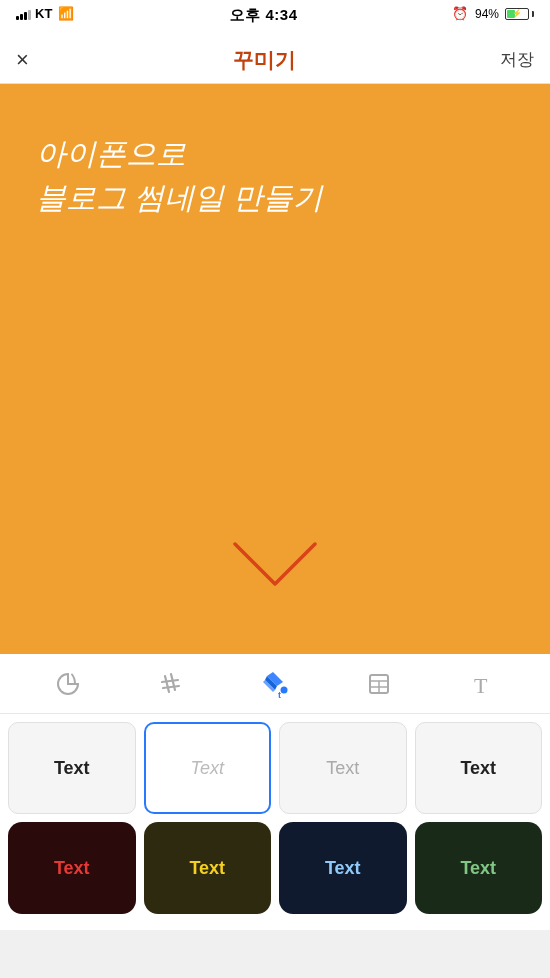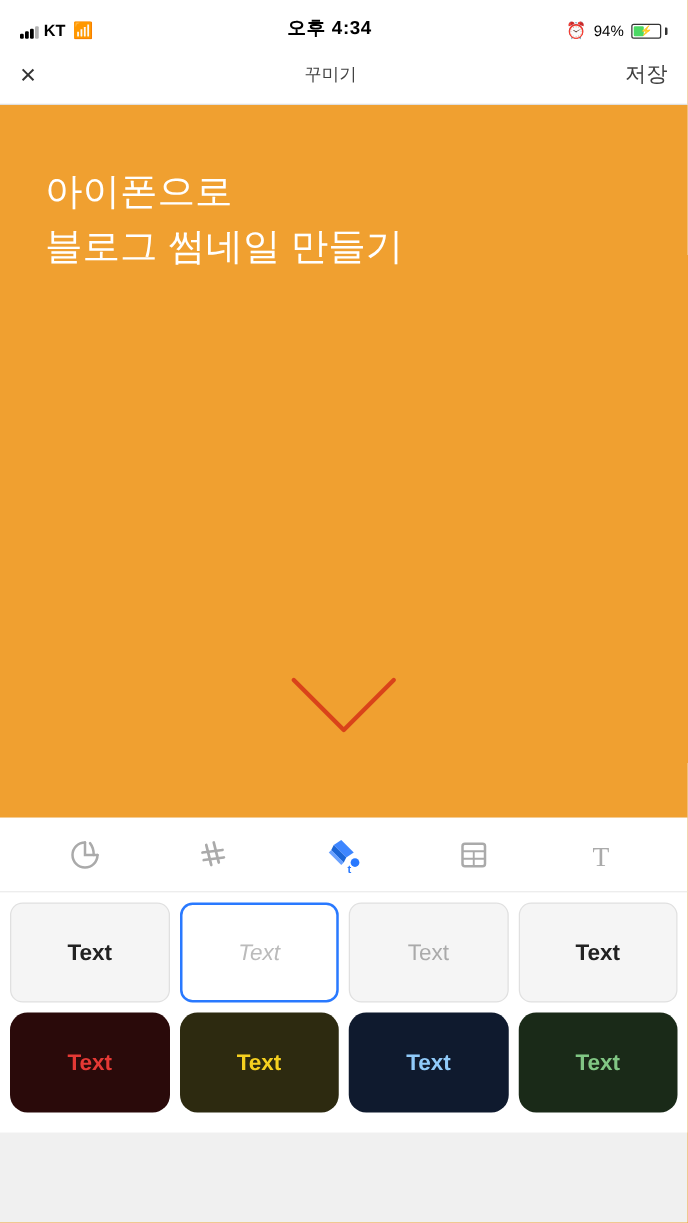--- a/index.html
+++ b/index.html
@@ -9,21 +9,21 @@
       min-height: 978px;
       font-family: -apple-system, BlinkMacSystemFont, 'Helvetica Neue', sans-serif;
       background: #f0f0f0;
       overflow-x: hidden;
     }
 
     
     .status-bar {
       display: flex;
       justify-content: space-between;
-      align-items: flex-end;
+      align-items: flex-start;
       padding: 6px 16px 4px;
       background: #fff;
       height: 36px;
     }
     .status-left {
       display: flex;
       align-items: center;
       gap: 4px;
       font-size: 13px;
       font-weight: 600;
@@ -104,38 +104,39 @@
       border-bottom: 1px solid #e0e0e0;
       height: 48px;
     }
     .nav-close {
       font-size: 22px;
       color: #333;
       cursor: pointer;
       font-weight: 300;
     }
     .nav-title {
-      font-size: 14px;
-      font-weight: 400;
-      color: #404040;
+      font-size: 21px;
+      font-weight: 700;
+      color: #c2410c;
     }
     .nav-save {
       font-size: 17px;
       color: #404040;
       font-weight: 500;
       cursor: pointer;
     }
 
     
     .canvas-area {
       width: 550px;
       height: 570px;
       background: #f0a030;
       position: relative;
       overflow: hidden;
+      font-style: italic;
     }
     .canvas-text {
       position: absolute;
       top: 48px;
       left: 36px;
       color: #fff;
       font-size: 30px;
       font-weight: 400;
       line-height: 1.45;
     }
@@ -169,21 +170,21 @@
       display: grid;
       grid-template-columns: repeat(4, 1fr);
       gap: 8px;
       margin-bottom: 8px;
     }
     .text-style-item {
       border-radius: 10px;
       display: flex;
       align-items: center;
       justify-content: center;
-      height: 80px;
+      height: 92px;
       cursor: pointer;
       position: relative;
     }
     
     .style-plain {
       background: #f5f5f5;
       border: 1px solid #e0e0e0;
     }
     .style-selected {
       background: #fff;

